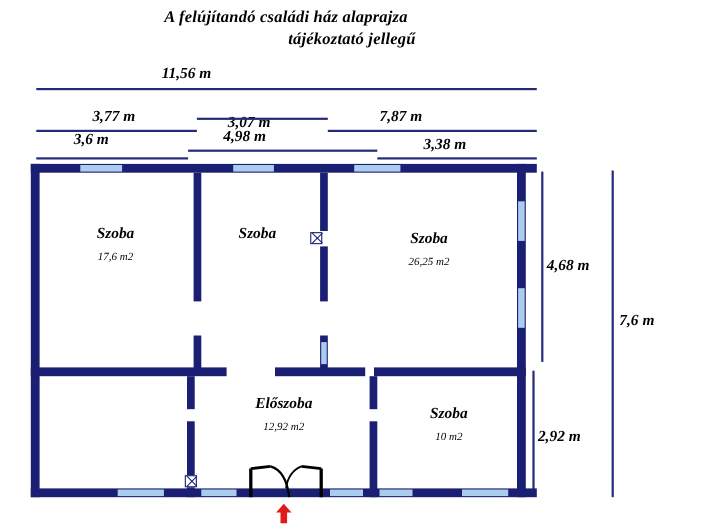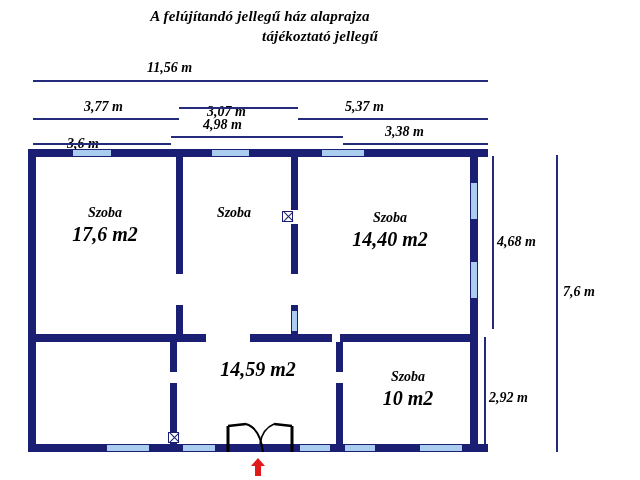--- a/index.html
+++ b/index.html
@@ -80,22 +80,22 @@
     white-space: nowrap;
   }
   .room-name {
     font-style: italic;
     font-weight: bold;
     font-size: 14px;
     line-height: 20px;
   }
   .room-area {
     font-style: italic;
-    font-weight: bold;
-    font-size: 20px;
+    font-weight: normal;
+    font-size: 10px;
     line-height: 22px;
   }
 
   
   .door-box {
     position: absolute;
     width: 11px;
     height: 11px;
     border: 1px solid #1b1f73;
     background: #ffffff;
@@ -129,39 +129,39 @@
     left: 250px;
     top: 458px;
     width: 16px;
     height: 18px;
   }
 </style>
 </head>
 <body>
 
 <div id="title-block">
-  <div class="title-line" id="title-line-1">A felújítandó jellegű ház alaprajza</div>
+  <div class="title-line" id="title-line-1">A felújítandó családi ház alaprajza</div>
   <div class="title-line" id="title-line-2">tájékoztató jellegű</div>
 </div>
 
 <div id="dimensions-top">
 
   <div class="dimlabel" style="left:147px; top:60px;">11,56 m</div>
   <div class="dimline-h" style="left:33px; top:80px; width:455px;"></div>
 
   <div class="dimlabel" style="left:84px; top:99px;">3,77 m</div>
   <div class="dimline-h" style="left:33px; top:118px; width:146px;"></div>
 
   <div class="dimlabel" style="left:207px; top:88px;margin-top:16px;">3,07 m</div>
   <div class="dimline-h" style="left:179px; top:107px; width:119px;"></div>
 
-  <div class="dimlabel" style="left:345px; top:99px;">5,37 m</div>
+  <div class="dimlabel" style="left:345px; top:99px;">7,87 m</div>
   <div class="dimline-h" style="left:298px; top:118px; width:190px;"></div>
 
-  <div class="dimlabel" style="left:67px; top:136px;font-family:Liberation Serif, serif;">3,6 m</div>
+  <div class="dimlabel" style="left:67px; top:120px;font-family:Liberation Serif, serif;">3,6 m</div>
   <div class="dimline-h" style="left:33px; top:143px; width:138px;"></div>
 
   <div class="dimlabel" style="left:203px; top:117px;">4,98 m</div>
   <div class="dimline-h" style="left:171px; top:136px; width:172px;"></div>
 
   <div class="dimlabel" style="left:385px; top:124px;">3,38 m</div>
   <div class="dimline-h" style="left:343px; top:143px; width:145px;"></div>
 </div>
 
 <div id="dimensions-right">
@@ -236,26 +236,27 @@
     <div class="room-name">Szoba</div>
     <div class="room-area">17,6 m2</div>
   </div>
 
   <div class="room" style="left:182px; top:203px; width:104px;">
     <div class="room-name">Szoba</div>
   </div>
 
   <div class="room" style="left:330px; top:208px; width:120px;">
     <div class="room-name">Szoba</div>
-    <div class="room-area">14,40 m2</div>
+    <div class="room-area">26,25 m2</div>
   </div>
 
 
   <div class="room" style="left:200px; top:358px; width:116px;">
-    <div class="room-area">14,59 m2</div>
+    <div class="room-name">Előszoba</div>
+    <div class="room-area">12,92 m2</div>
   </div>
 
   <div class="room" style="left:355px; top:367px; width:106px;">
     <div class="room-name">Szoba</div>
     <div class="room-area">10 m2</div>
   </div>
 
 </div>
 
 </body></html>

